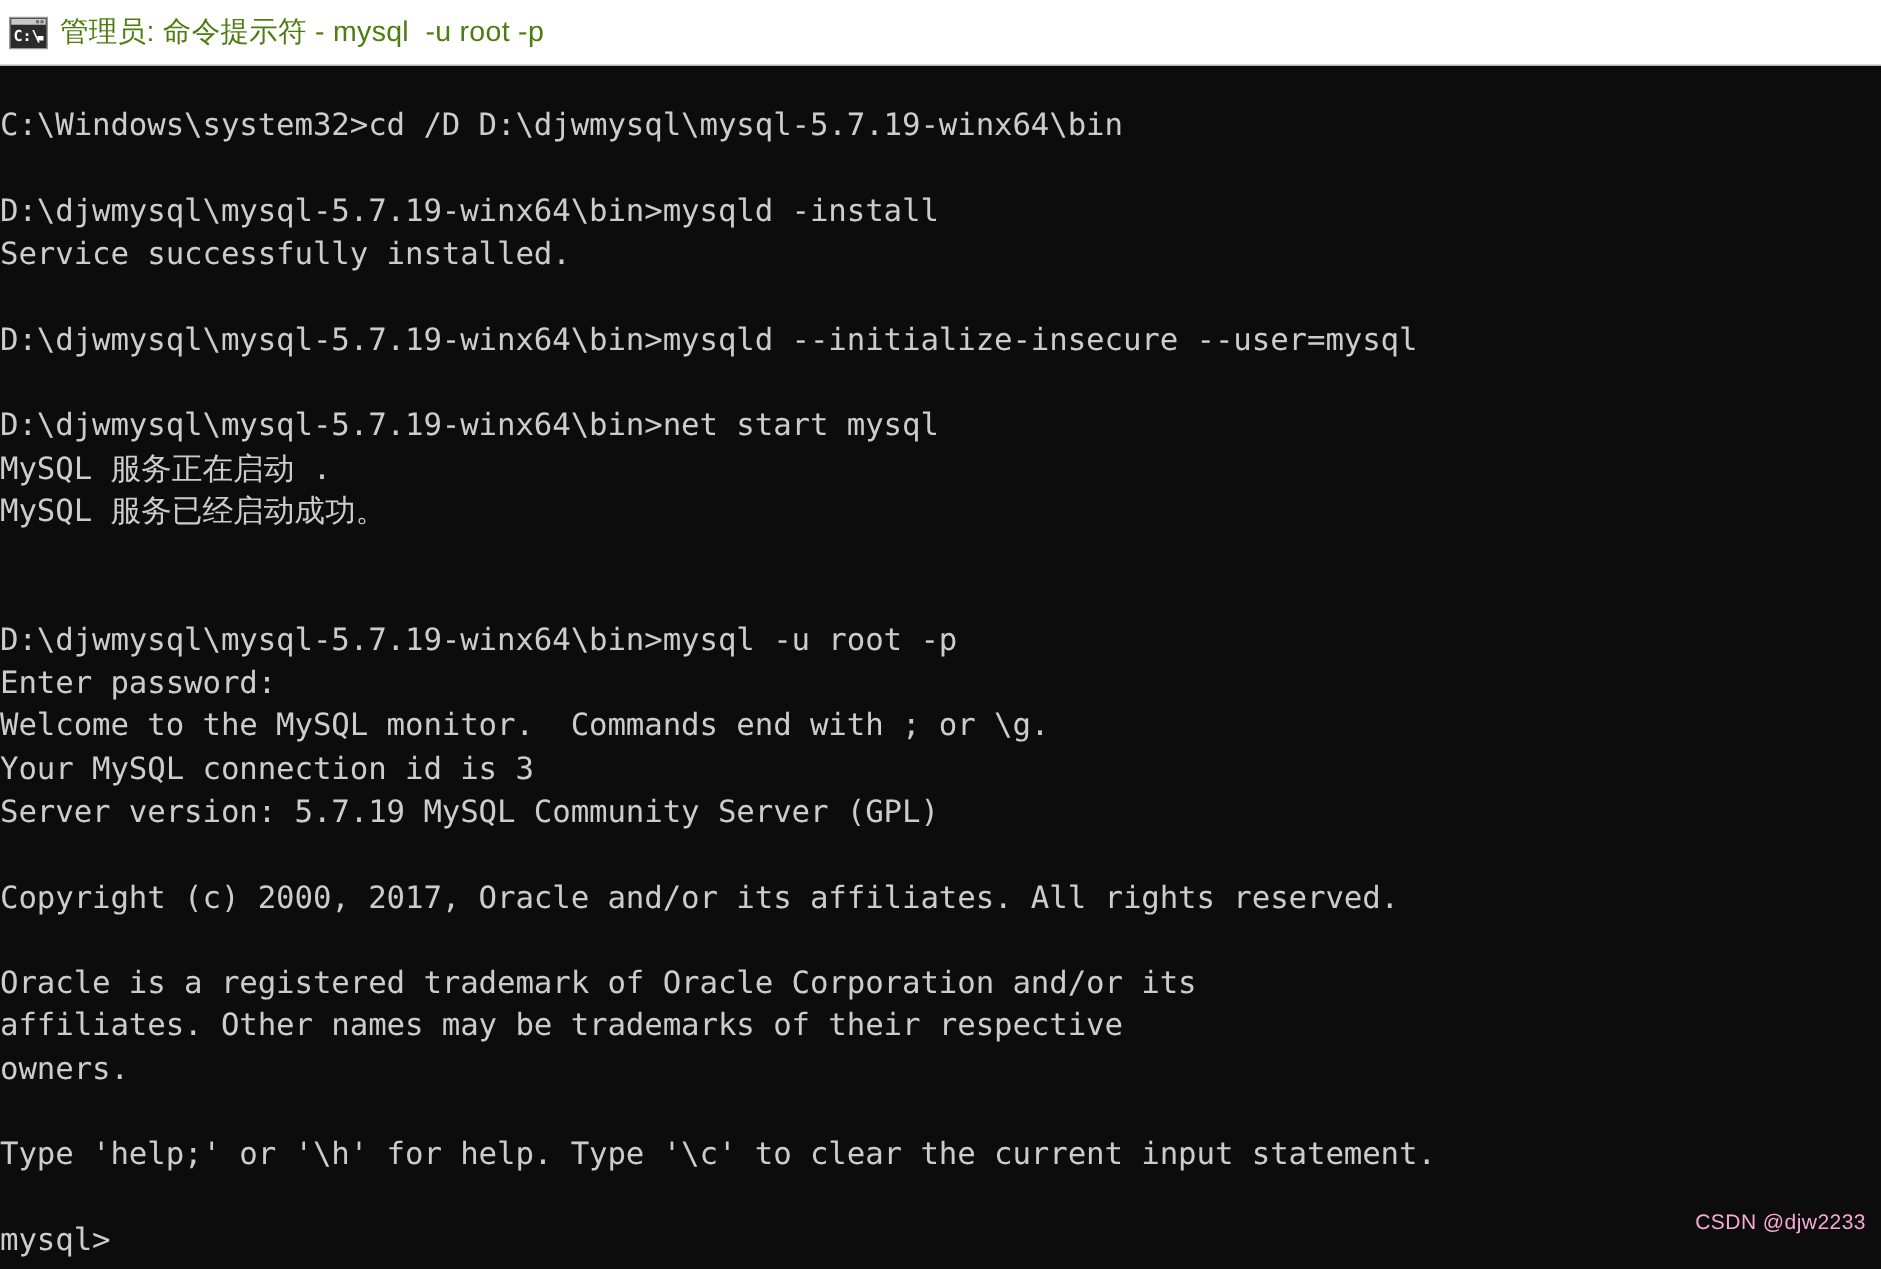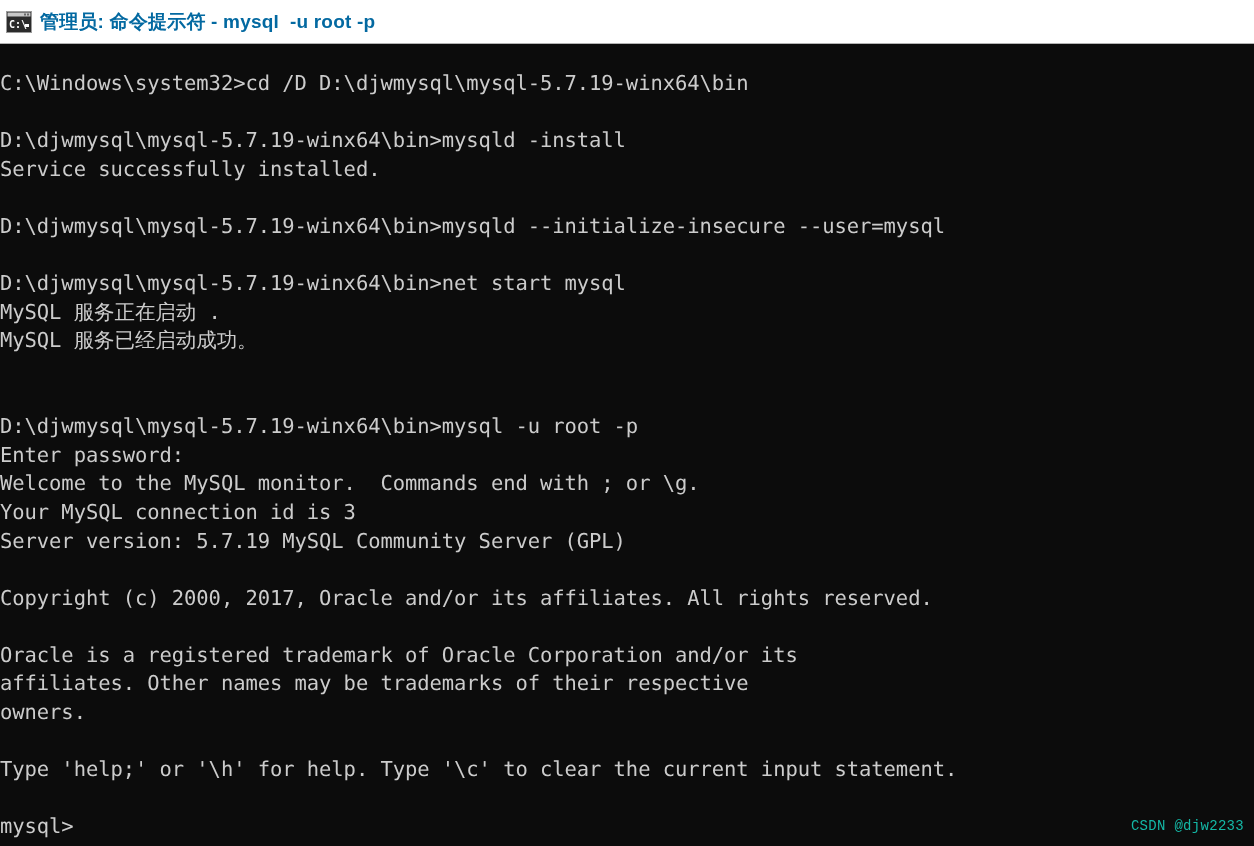--- a/index.html
+++ b/index.html
@@ -39,25 +39,24 @@
     width: 26px;
     height: 22px;
     margin-right: 8px;
     margin-left: 2px;
     flex: 0 0 auto;
     position: relative;
   }
   #title-text {
     font-family: "Liberation Sans", sans-serif;
     font-size: 19px;
-    color: #0369a1;
+    color: #4d7c0f;
     letter-spacing: 0.2px;
     white-space: pre;
     line-height: 24px;
-    font-weight: bold;
   }
 
   
   #console {
     flex: 1 1 auto;
     background: #0c0c0c;
     position: relative;
     overflow: hidden;
     padding-top: 25px;
     box-sizing: border-box;
@@ -77,24 +76,24 @@
   #console-text .ln {
     display: block;
     height: 28.6px;
     white-space: pre;
   }
 
   
   #watermark {
     position: absolute;
     right: 10px;
-    bottom: 12px;
-    font-family: Liberation Mono, monospace;
+    bottom: 24px;
+    font-family: Liberation Sans, sans-serif;
     font-size: 14px;
-    color: #14b8a6;
+    color: #f9a8d4;
     letter-spacing: 0.3px;
     white-space: pre;
     pointer-events: none;
   }
 </style>
 </head>
 <body>
 
 <div id="window">
 

